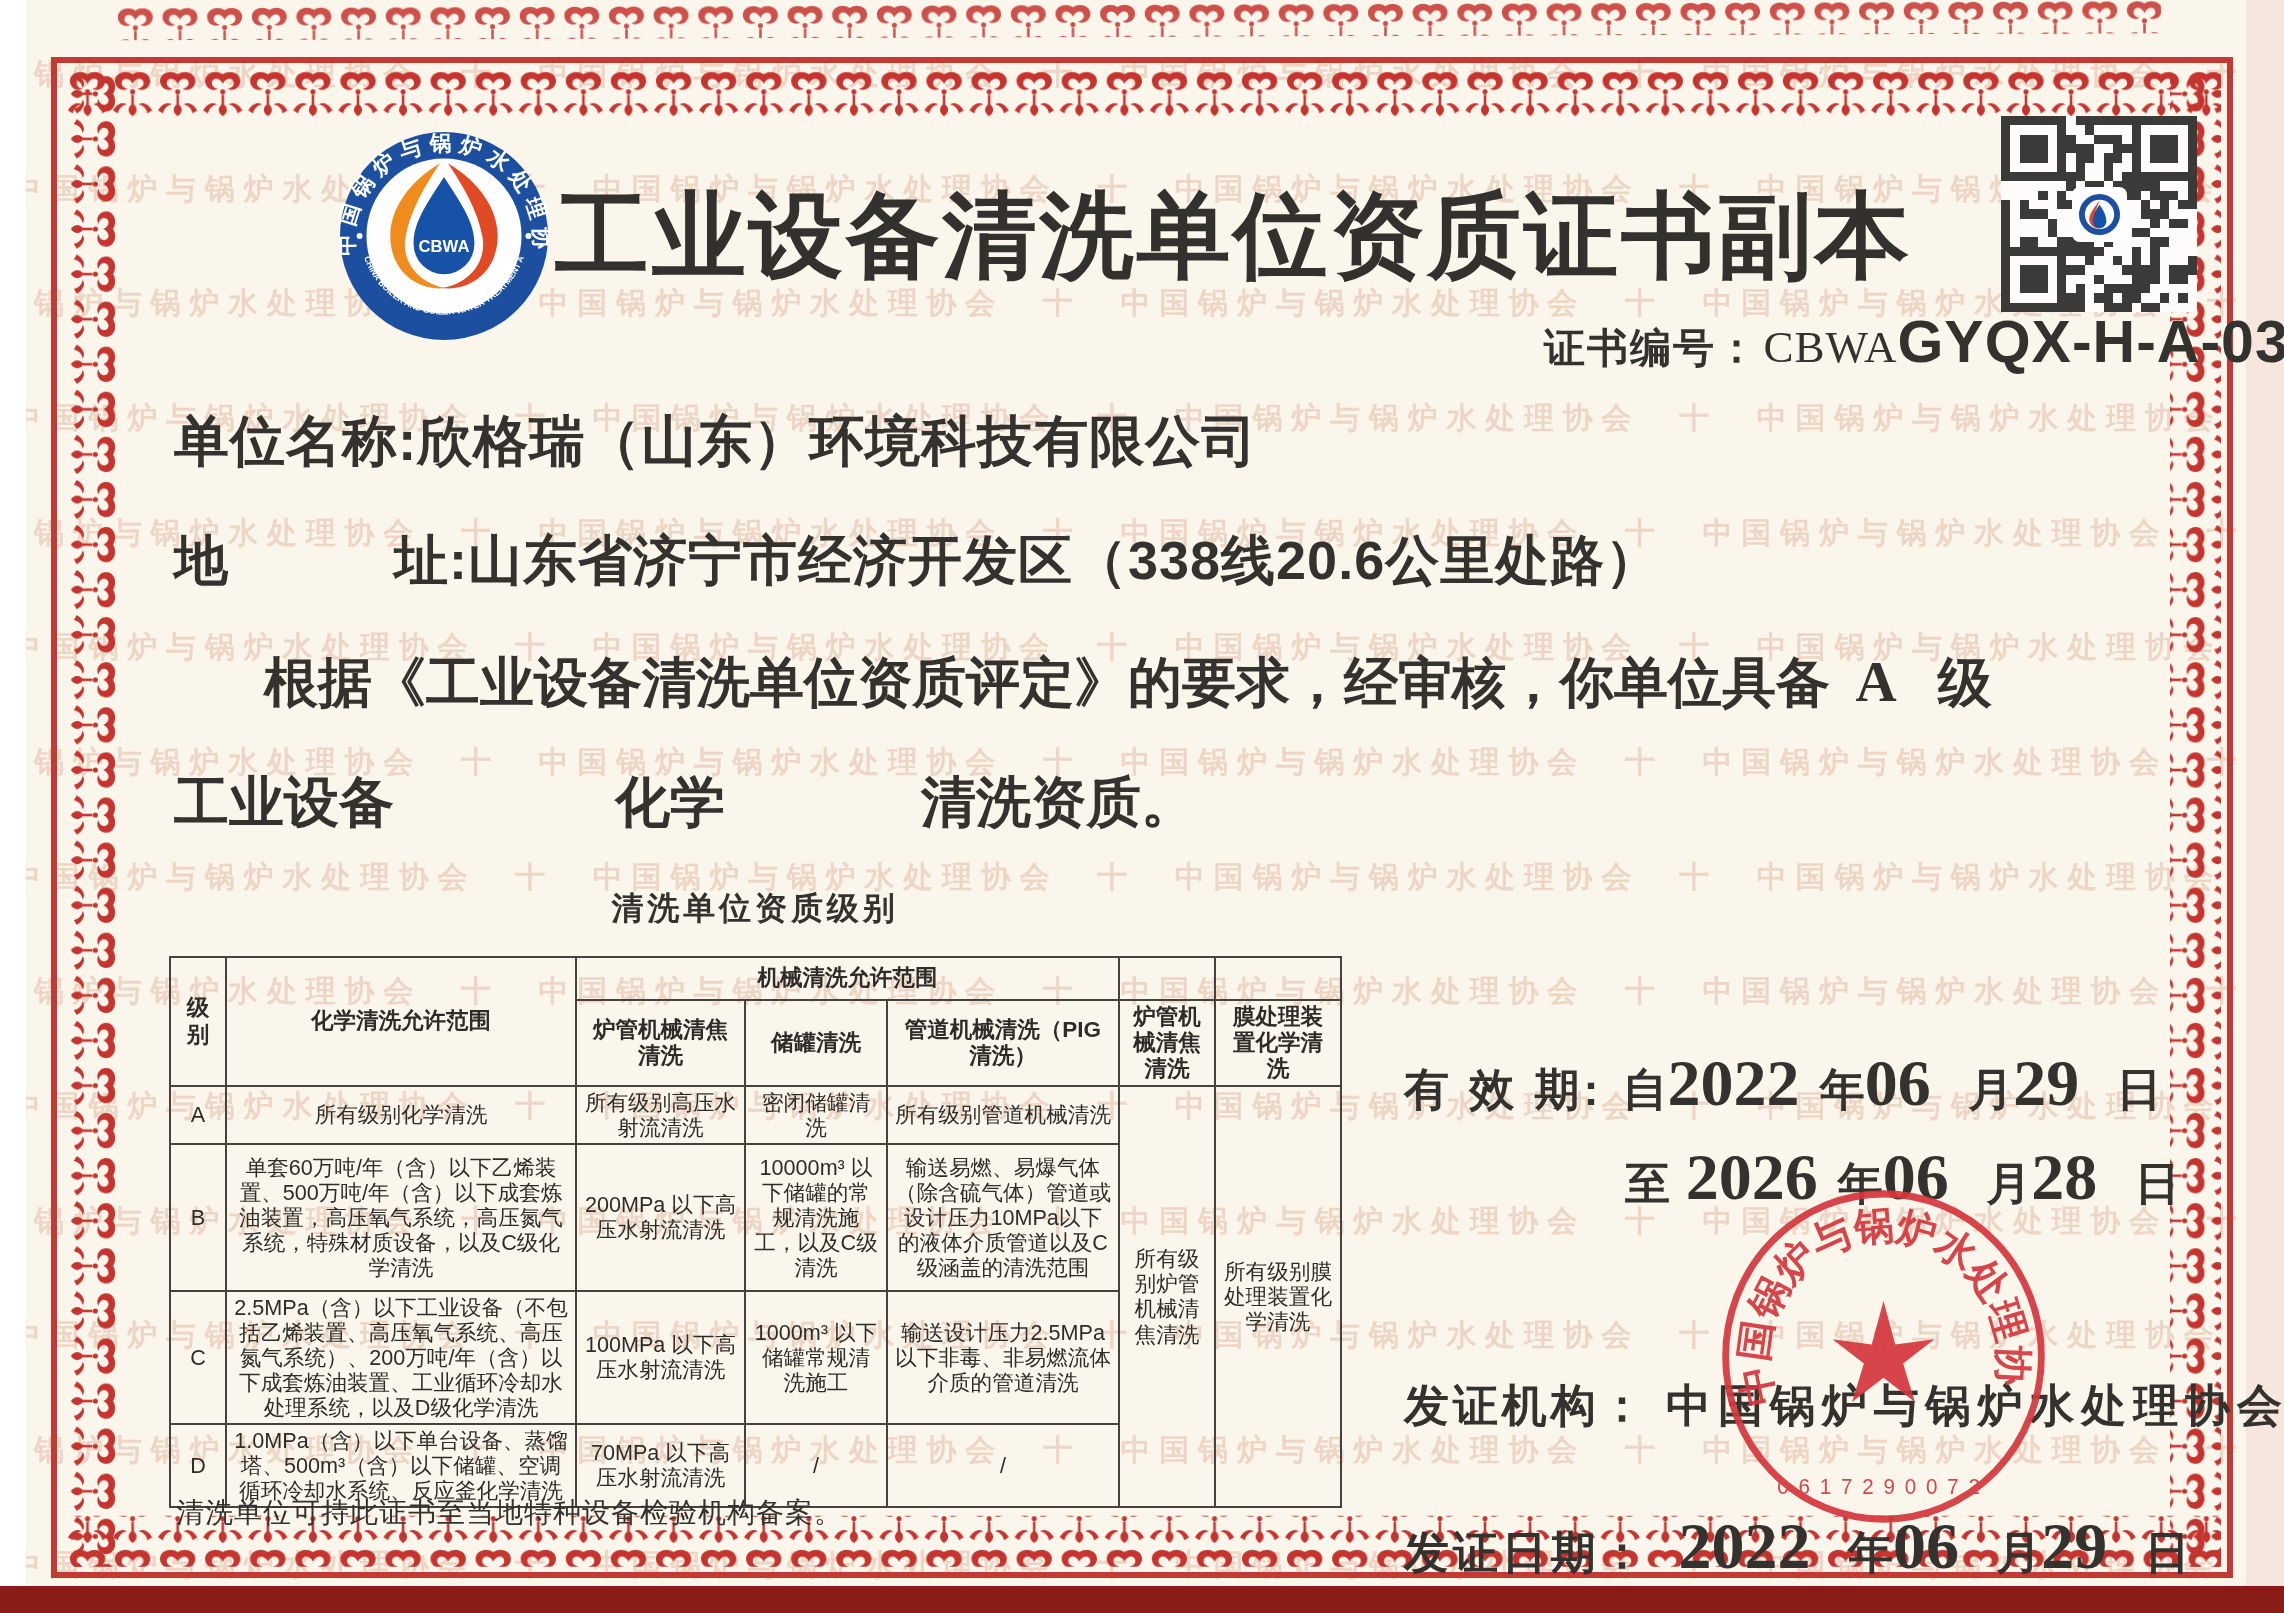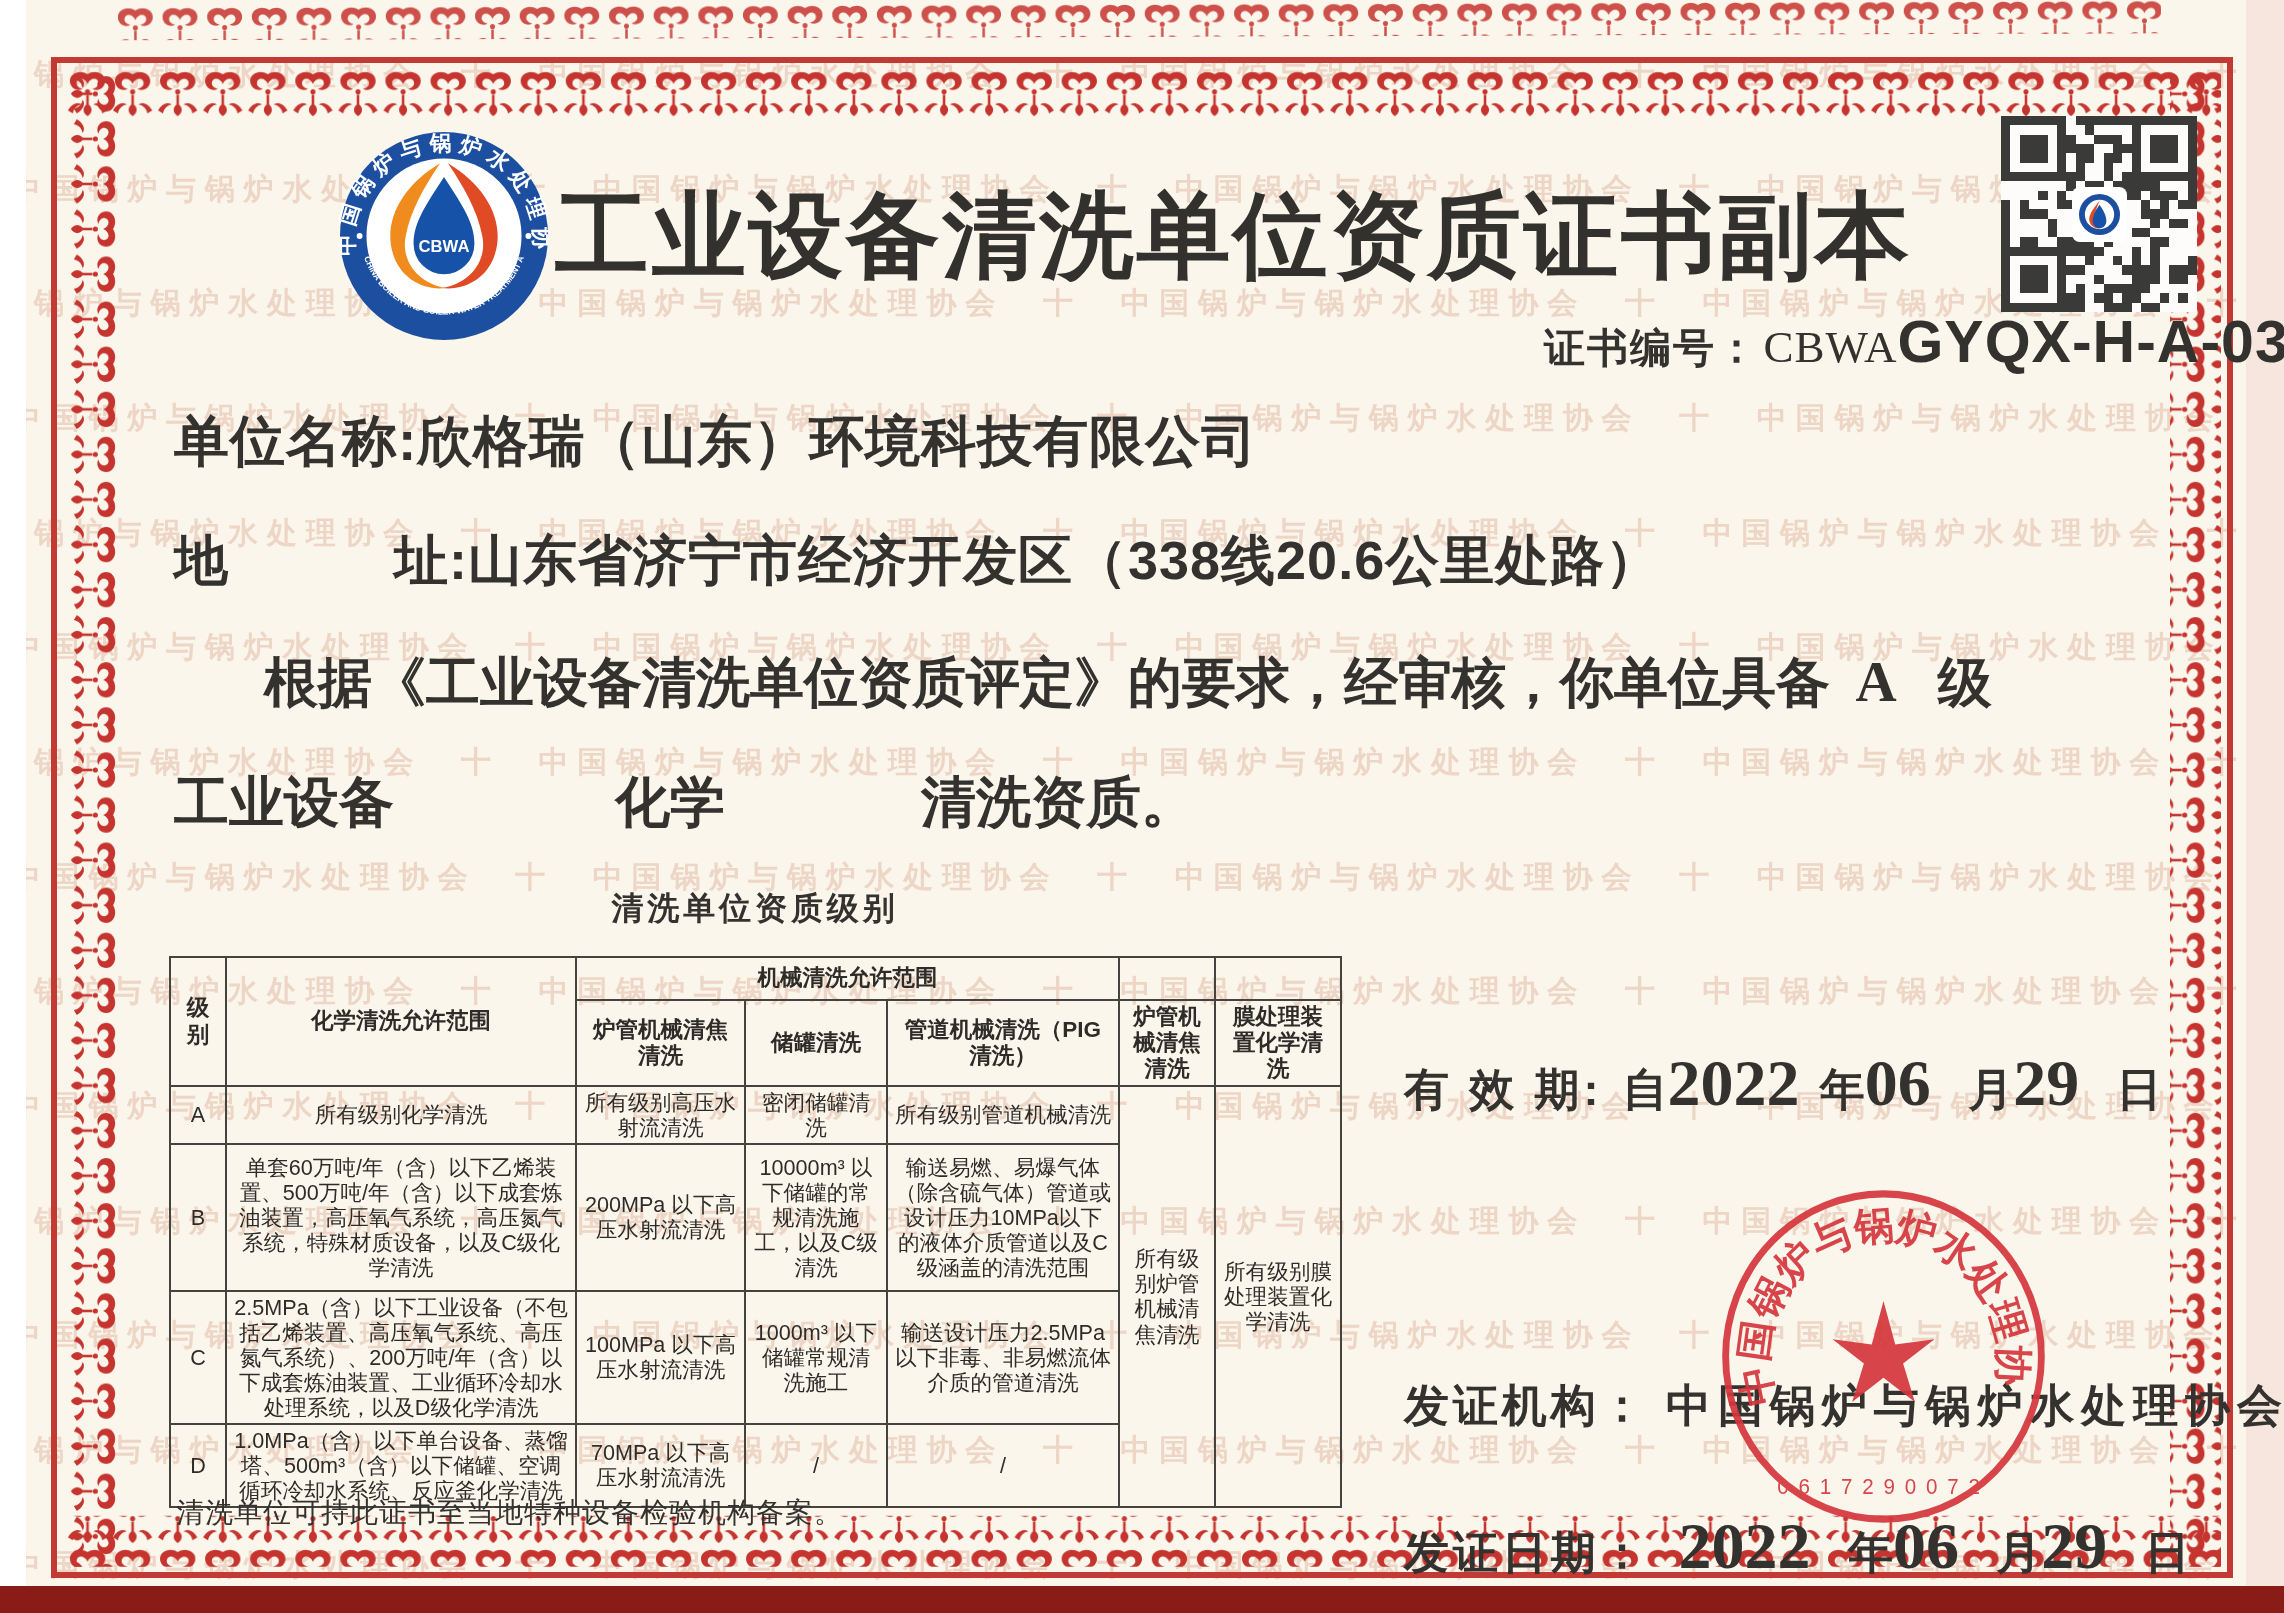--- a/index.html
+++ b/index.html
@@ -458,20 +458,26 @@
 
     <div class="abs footnote">清洗单位可持此证书至当地特种设备检验机构备案。</div>
 
     <div class="abs validity1">
       <span class="cjk46">有 效 期:</span>
       <span class="cjk46n g1">自</span><span class="num">2022</span>
       <span class="cjk46n g1">年</span><span class="num">06</span>
       <span class="cjk46n g2">月</span><span class="num">29</span>
       <span class="cjk46n g2">日</span>
     </div>
+    <div class="abs validity2">
+      <span class="cjk46n">至</span><span class="num g1">2026</span>
+      <span class="cjk46n g1">年</span><span class="num">06</span>
+      <span class="cjk46n g2">月</span><span class="num">28</span>
+      <span class="cjk46n g2">日</span>
+    </div>
 
     <div class="abs issuer">
       <span class="cjk46">发证机构：</span><span class="org-val">中国锅炉与锅炉水处理协会</span>
     </div>
     <div class="abs issuedate">
       <span class="cjk46">发证日期：</span>
       <span class="num g3">2022</span>
       <span class="cjk46n g2">年</span><span class="num">06</span>
       <span class="cjk46n g2">月</span><span class="num">29</span>
       <span class="cjk46n g2">日</span>

